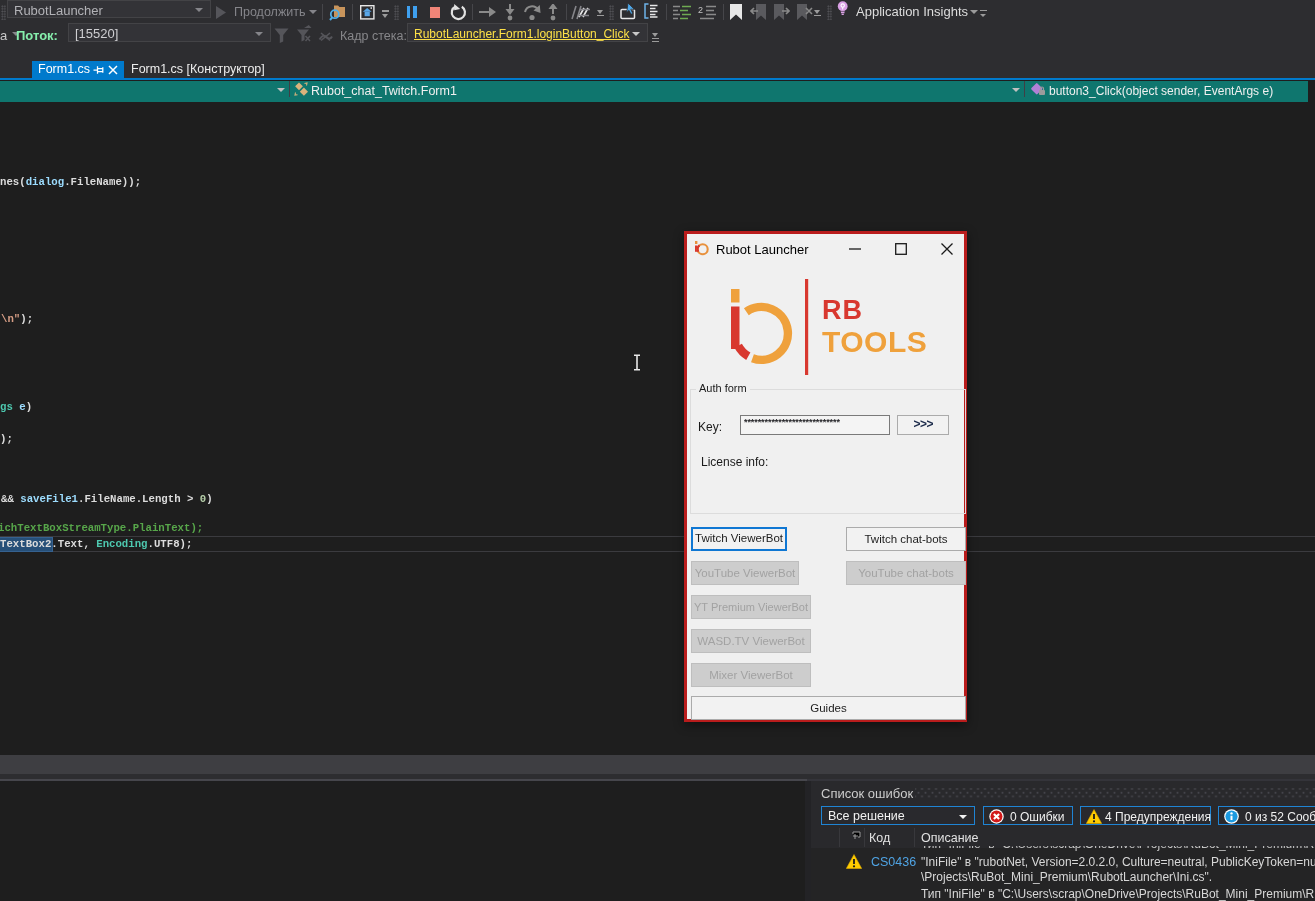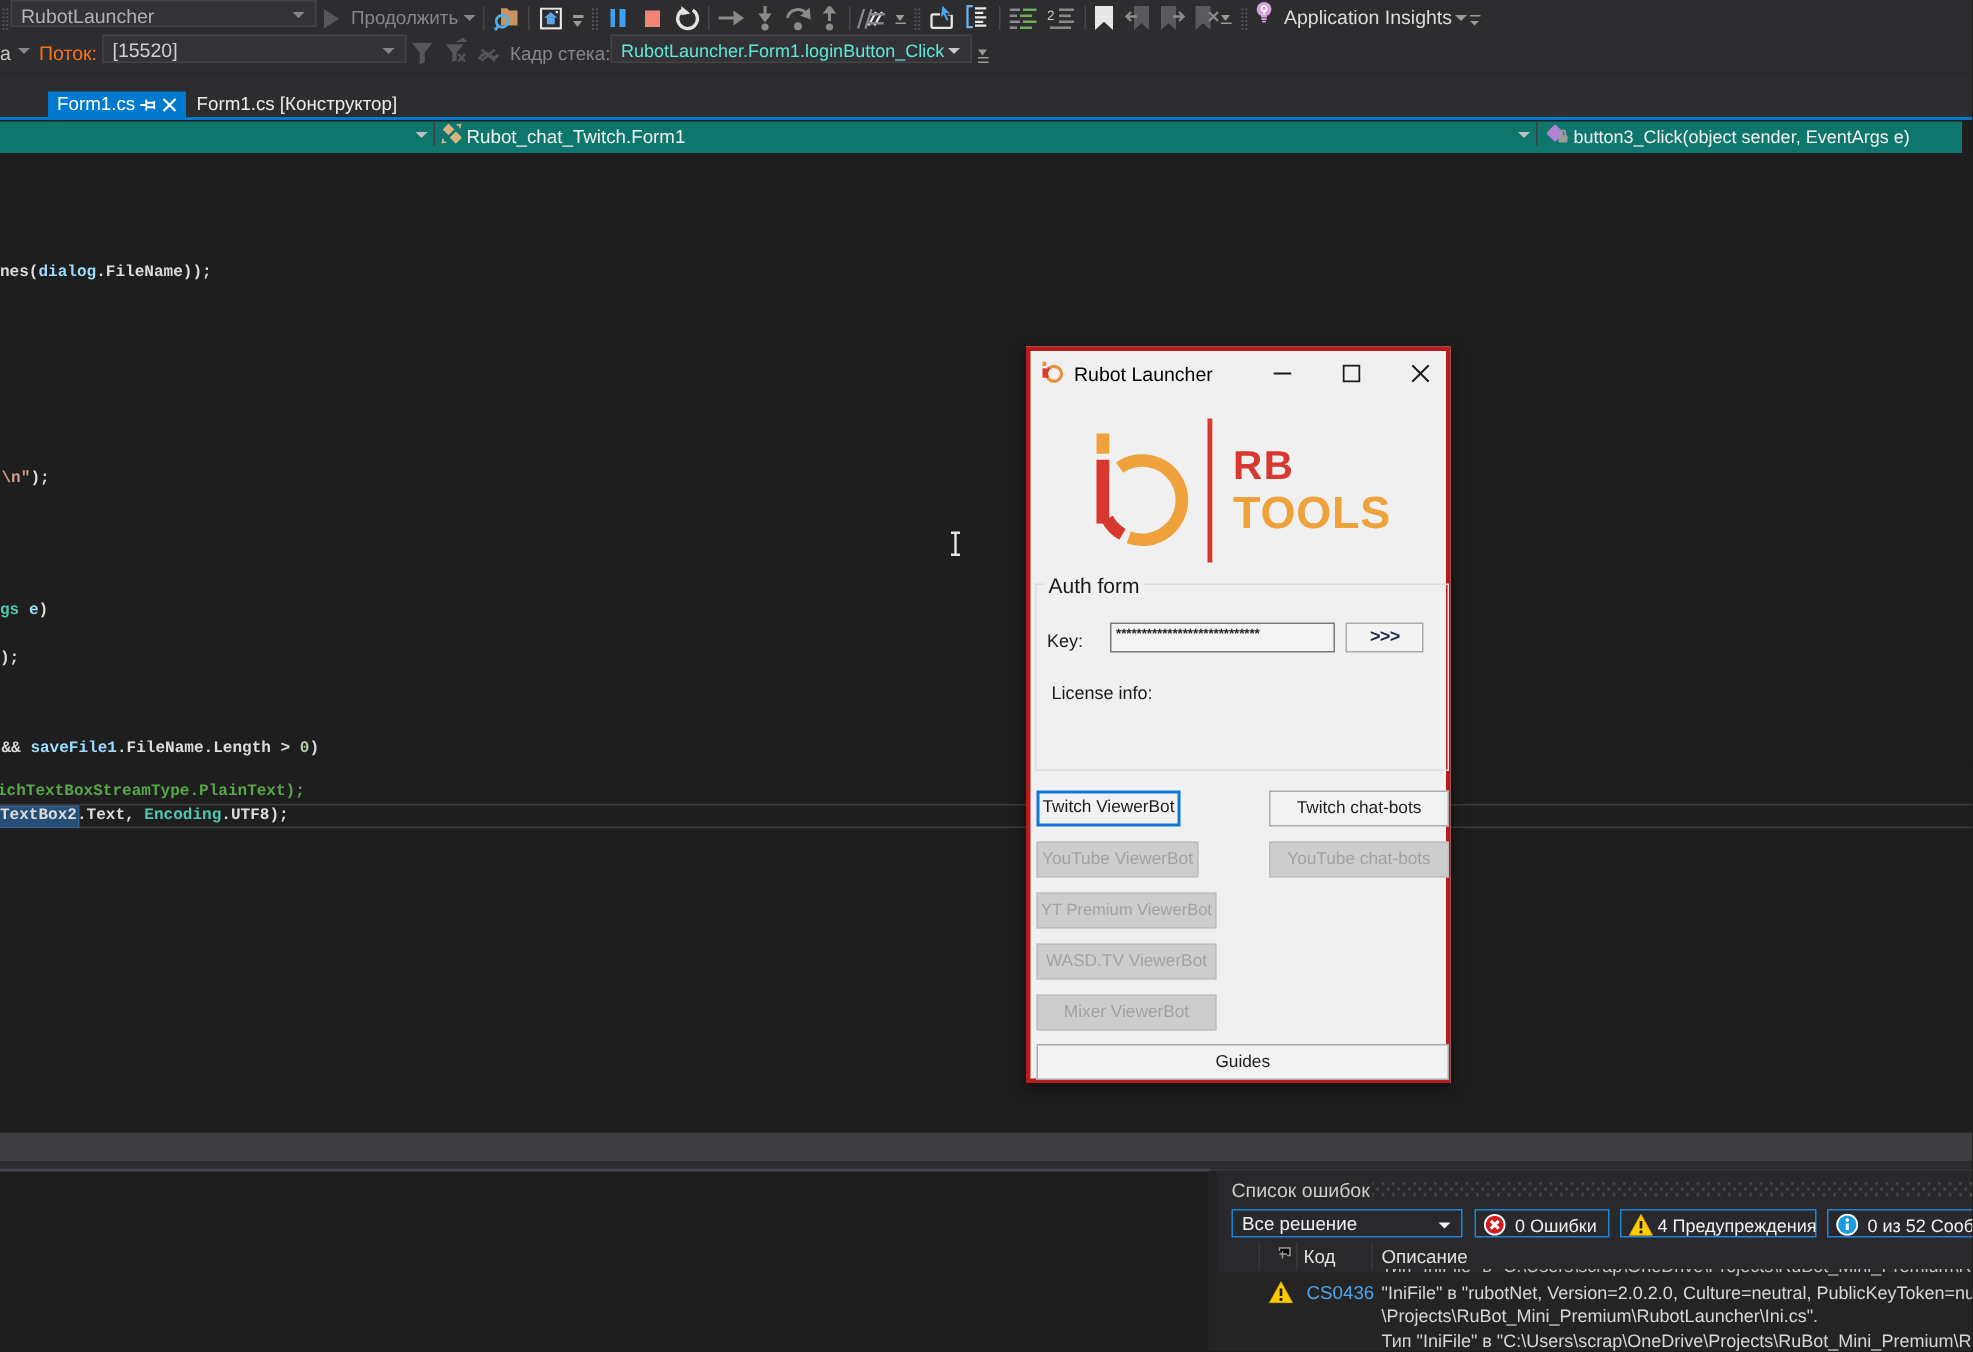--- a/index.html
+++ b/index.html
@@ -129,40 +129,40 @@
     </svg>
     <div class="abs" style="left:856px;top:4px;color:#dddddd;font-size:13px;">Application Insights</div>
     <div class="caret" style="left:970px;top:10px;border-top-color:#9b9b9b;"></div>
     <div class="abs" style="left:980px;top:10px;width:7px;height:1.4px;background:#9b9b9b;"></div>
     <div class="caret" style="left:980px;top:13.5px;border-top-color:#9b9b9b;border-left-width:3.5px;border-right-width:3.5px;border-top-width:3.5px;"></div>
   </div>
 
   <div class="abs" id="row2" style="left:0;top:24px;width:1315px;height:25px;background:#2d2d30;">
     <div class="abs" style="left:0;top:3.5px;color:#c8c8c8;font-size:13px;">а</div>
     <div class="caret" style="left:12px;top:8px;border-top-color:#85858a;"></div>
-    <div class="abs" style="left:26px;top:3.5px;color:#f97316;font-size:13px;">Поток:</div>
+    <div class="abs" style="left:16px;top:3.5px;color:#86efac;font-size:13px;font-weight:bold;">Поток:</div>
     <div class="combo" style="left:68px;top:-1px;width:203px;height:19px;">
         <div class="ctext" style="color:#cfcfd2;">[15520]</div>
         <div class="caret" style="right:7px;top:8px;border-top-color:#85858a;"></div>
       </div>
     <svg class="abs" style="left:274px;top:4px;" width="15" height="16">
         <path d="M0.5 0.5 L14.5 0.5 L9.2 7 L9.2 13.5 L5.8 15 L5.8 7 Z" fill="#55555a"></path>
       </svg>
     <svg class="abs" style="left:296px;top:1px;" width="16" height="18">
       <path d="M8 3 L15.5 3 L12.8 0 Z" fill="#55555a"></path>
       <path d="M1 4.5 L13 4.5 L8.5 10 L8.5 15 L5.5 16.5 L5.5 10 Z" fill="#55555a"></path>
       <path d="M9.5 11 L14 16 M14 11 L9.5 16" stroke="#55555a" stroke-width="1.5"></path>
     </svg>
     <svg class="abs" style="left:318px;top:7px;" width="15" height="11">
       <path d="M1.5 8.5 C 4 4.5 6 3.5 8.5 6 C 11 8.5 13 7.5 14 5.5" stroke="#55555a" stroke-width="2" fill="none"></path>
       <path d="M3 2 L12 9.5 M12 2 L3 9.5" stroke="#55555a" stroke-width="1.6"></path>
     </svg>
     <div class="abs" style="left:340px;top:4.5px;color:#87878a;font-size:12.5px;">Кадр стека:</div>
     <div class="combo" style="left:407px;top:-1px;width:241px;height:19px;">
-        <div class="ctext" style="color:#5eead4;font-size:12px;top:3px;">RubotLauncher.Form1.loginButton_Click</div>
+        <div class="ctext" style="color:#fde047;font-size:12px;top:3px;text-decoration:underline;">RubotLauncher.Form1.loginButton_Click</div>
         <div class="caret" style="right:7px;top:8px;"></div>
       </div>
     <div class="caret" style="left:652px;top:9px;border-top-color:#9b9b9b;border-left-width:3.5px;border-right-width:3.5px;"></div>
     <div class="abs" style="left:652px;top:14px;width:7px;height:1px;background:#9b9b9b;"></div>
     <div class="abs" style="left:652px;top:17px;width:7px;height:1px;background:#9b9b9b;"></div>
   </div>
 
   <div class="abs" id="tabs" style="left:0;top:49px;width:1315px;height:29px;background:#2d2d30;">
     <div class="abs" style="left:32px;top:12px;width:92px;height:17px;background:#007acc;"></div>
     <div class="abs" style="left:38px;top:13px;color:#ffffff;font-size:12.5px;">Form1.cs</div>
@@ -236,21 +236,21 @@
       <rect x="4" y="13" width="8.5" height="13.5" fill="#efa13c"></rect>
       <rect x="4" y="30.5" width="8.5" height="42.5" fill="#d8382f"></rect>
       <path d="M 11.19 69.79 A 26.4 26.4 0 0 0 21.3 80.26" fill="none" stroke="#d8382f" stroke-width="8.4"></path>
       <path d="M 19.36 35.77 A 26.4 26.4 0 1 1 25.47 82.21" fill="none" stroke="#efa13c" stroke-width="8.4"></path>
       <rect x="78" y="3" width="3.2" height="96" fill="#d8382f"></rect>
       <text x="95" y="43" font-family="Liberation Sans" font-weight="bold" font-size="27px" letter-spacing="1" fill="#d8382f">RB</text>
       <text x="95" y="76" font-family="Liberation Sans" font-weight="bold" font-size="30px" letter-spacing="0.5" fill="#efa13c">TOOLS</text>
     </svg>
 
     <div class="abs" style="left:3px;top:155px;width:276px;height:125px;border:1px solid #dcdcdc;box-sizing:border-box;"></div>
-    <div class="abs" style="left:9px;top:148px;background:#f0f0f0;padding:0 3px;color:#1a1a1a;font-size:14px;">Auth form</div>
+    <div class="abs" style="left:9px;top:148px;background:#f0f0f0;padding:0 3px;color:#1a1a1a;font-size:11px;">Auth form</div>
     <div class="abs" style="left:11px;top:186px;color:#1a1a1a;font-size:12px;">Key:</div>
     <div class="abs" style="left:53px;top:181px;width:150px;height:20px;background:#f4f4f4;border:1px solid #7a7a7a;box-sizing:border-box;overflow:hidden;">
       <div class="abs" style="left:3px;top:0.5px;color:#26262a;font-size:9px;letter-spacing:-0.08px;font-weight:bold;">****************************</div>
     </div>
     <div class="wbtn" style="left:210px;top:181px;width:52px;height:20px;font-size:12px;letter-spacing:-0.5px;line-height:17px;font-style:italic;font-weight:bold;color:#1b2a4a;">&gt;&gt;&gt;</div>
     <div class="abs" style="left:14px;top:221px;color:#1a1a1a;font-size:12px;">License info:</div>
 
     <div class="wbtn" style="left:4px;top:293px;width:96px;height:24px;border:2.2px solid #0f77d3;line-height:19px;">Twitch ViewerBot</div>
     <div class="wbtn" style="left:159px;top:293px;width:120px;height:24px;line-height:22px;">Twitch chat-bots</div>
     <div class="wbtn dis" style="left:4px;top:327px;width:108px;height:24px;line-height:22px;">YouTube ViewerBot</div>

